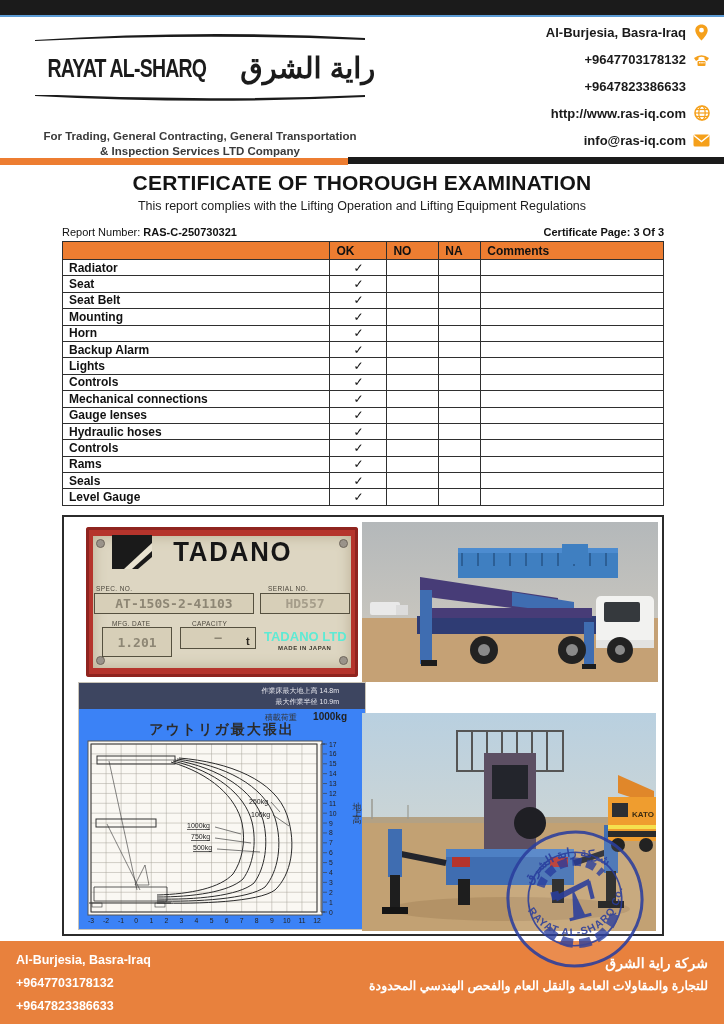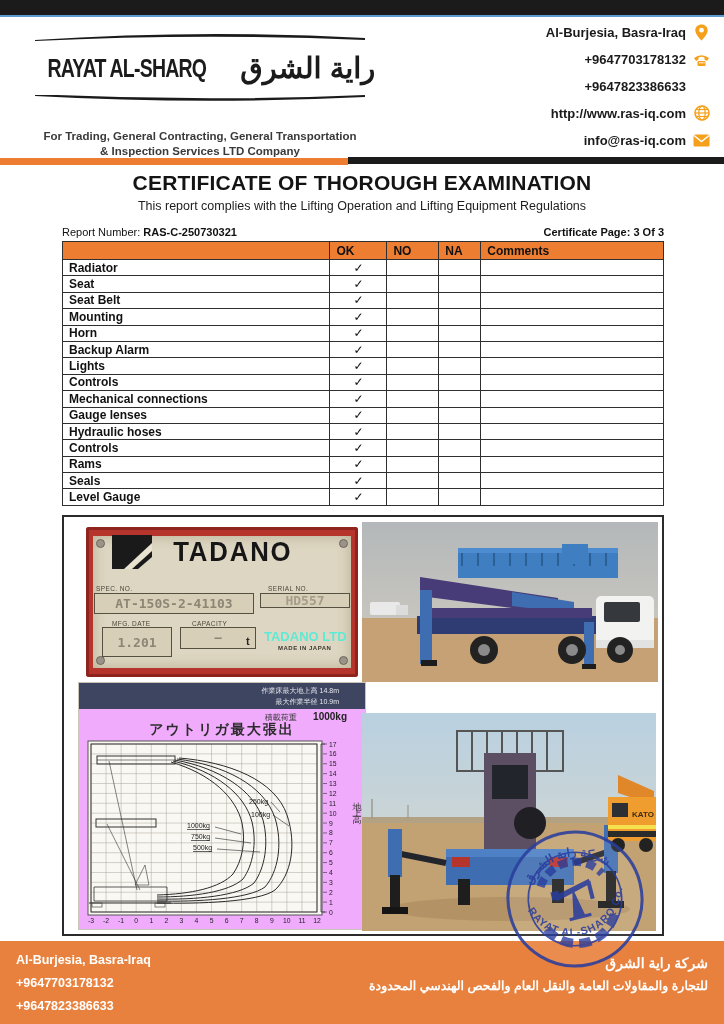--- a/index.html
+++ b/index.html
@@ -64,21 +64,21 @@
   .plate-lbl{position:absolute;font-size:6.5px;color:#4b463c;letter-spacing:.4px}
   .plate-box{position:absolute;border:1.6px solid #55503f;background:#d7cfb8;
     font-family:"DejaVu Sans Mono",monospace;font-weight:700;color:#8d8674;display:flex;align-items:center;justify-content:center}
   .plate-maker{position:absolute;font-weight:700;font-size:13px;color:#5eead4}
   .plate-madein{position:absolute;font-size:6px;font-weight:700;color:#3c382f;letter-spacing:.5px}
 
   .photo{position:absolute;overflow:hidden;background:#cfcac0}
   .photo-side{left:298px;top:5px;width:296px;height:160px}
   .photo-rear{left:298px;top:196px;width:294px;height:218px}
 
-  .chart{position:absolute;left:15px;top:166px;width:286px;height:246px;background:#f0abfc;
+  .chart{position:absolute;left:15px;top:166px;width:286px;height:246px;background:#3b82f6;
     box-shadow:0 0 0 1px #c9c4b8}
   .chart-band{position:absolute;top:0;left:0;width:100%;height:26px;background:#3d4560;color:#e8e8ee;
     font-size:7px;line-height:11px;text-align:right;padding:2px 26px 0 0}
   .chart-cap{position:absolute;top:28px;right:18px;font-size:8px;color:#333}
   .chart-cap b{font-size:10px;margin-left:14px;color:#222}
   .chart-title{position:absolute;top:38px;left:0;width:100%;text-align:center;font-size:14px;
     font-weight:600;letter-spacing:2px;color:#2b2b2b}
   .chart svg{position:absolute;top:57px;left:0}
   .tick{font-size:6.8px;fill:#222;font-family:"Liberation Sans",sans-serif}
   .tickline{stroke:#444;stroke-width:.7}
@@ -358,21 +358,21 @@
         <svg width="40" height="34" viewBox="0 0 40 34">
           <polygon points="0,0 40,0 40,10 14,34 0,34" fill="#1a1a1a"></polygon>
           <polygon points="40,10 40,22 26,34 14,34" fill="#1a1a1a"></polygon>
           <polygon points="40,8 12,34 20,34 40,16" fill="#e8e2d0"></polygon>
         </svg>
         <span class="plate-brand">TADANO</span>
       </div>
       <span class="plate-lbl" style="left:10px;top:58px">SPEC. NO.</span>
       <span class="plate-lbl" style="left:182px;top:58px">SERIAL NO.</span>
       <div class="plate-box" style="left:8px;top:66px;width:160px;height:21px;font-size:13px">AT-150S-2-41103</div>
-      <div class="plate-box" style="left:174px;top:66px;width:90px;height:15px;font-size:13px;color:#a59d8a">HD557</div>
+      <div class="plate-box" style="left:174px;top:66px;width:90px;height:21px;font-size:13px;color:#a59d8a">HD557</div>
       <span class="plate-lbl" style="left:26px;top:93px">MFG. DATE</span>
       <span class="plate-lbl" style="left:106px;top:93px">CAPACITY</span>
       <div class="plate-box" style="left:16px;top:100px;width:70px;height:30px;font-size:13px">1.201</div>
       <div class="plate-box" style="left:94px;top:100px;width:76px;height:22px;font-size:12px">
         <span>—</span>
       </div>
       <span style="position:absolute;left:160px;top:108px;font-weight:700;font-size:11px;color:#2a261e">t</span>
       <span class="plate-maker" style="left:178px;top:102px">TADANO LTD</span>
       <span class="plate-madein" style="left:192px;top:118px">MADE IN JAPAN</span>
     </div>

